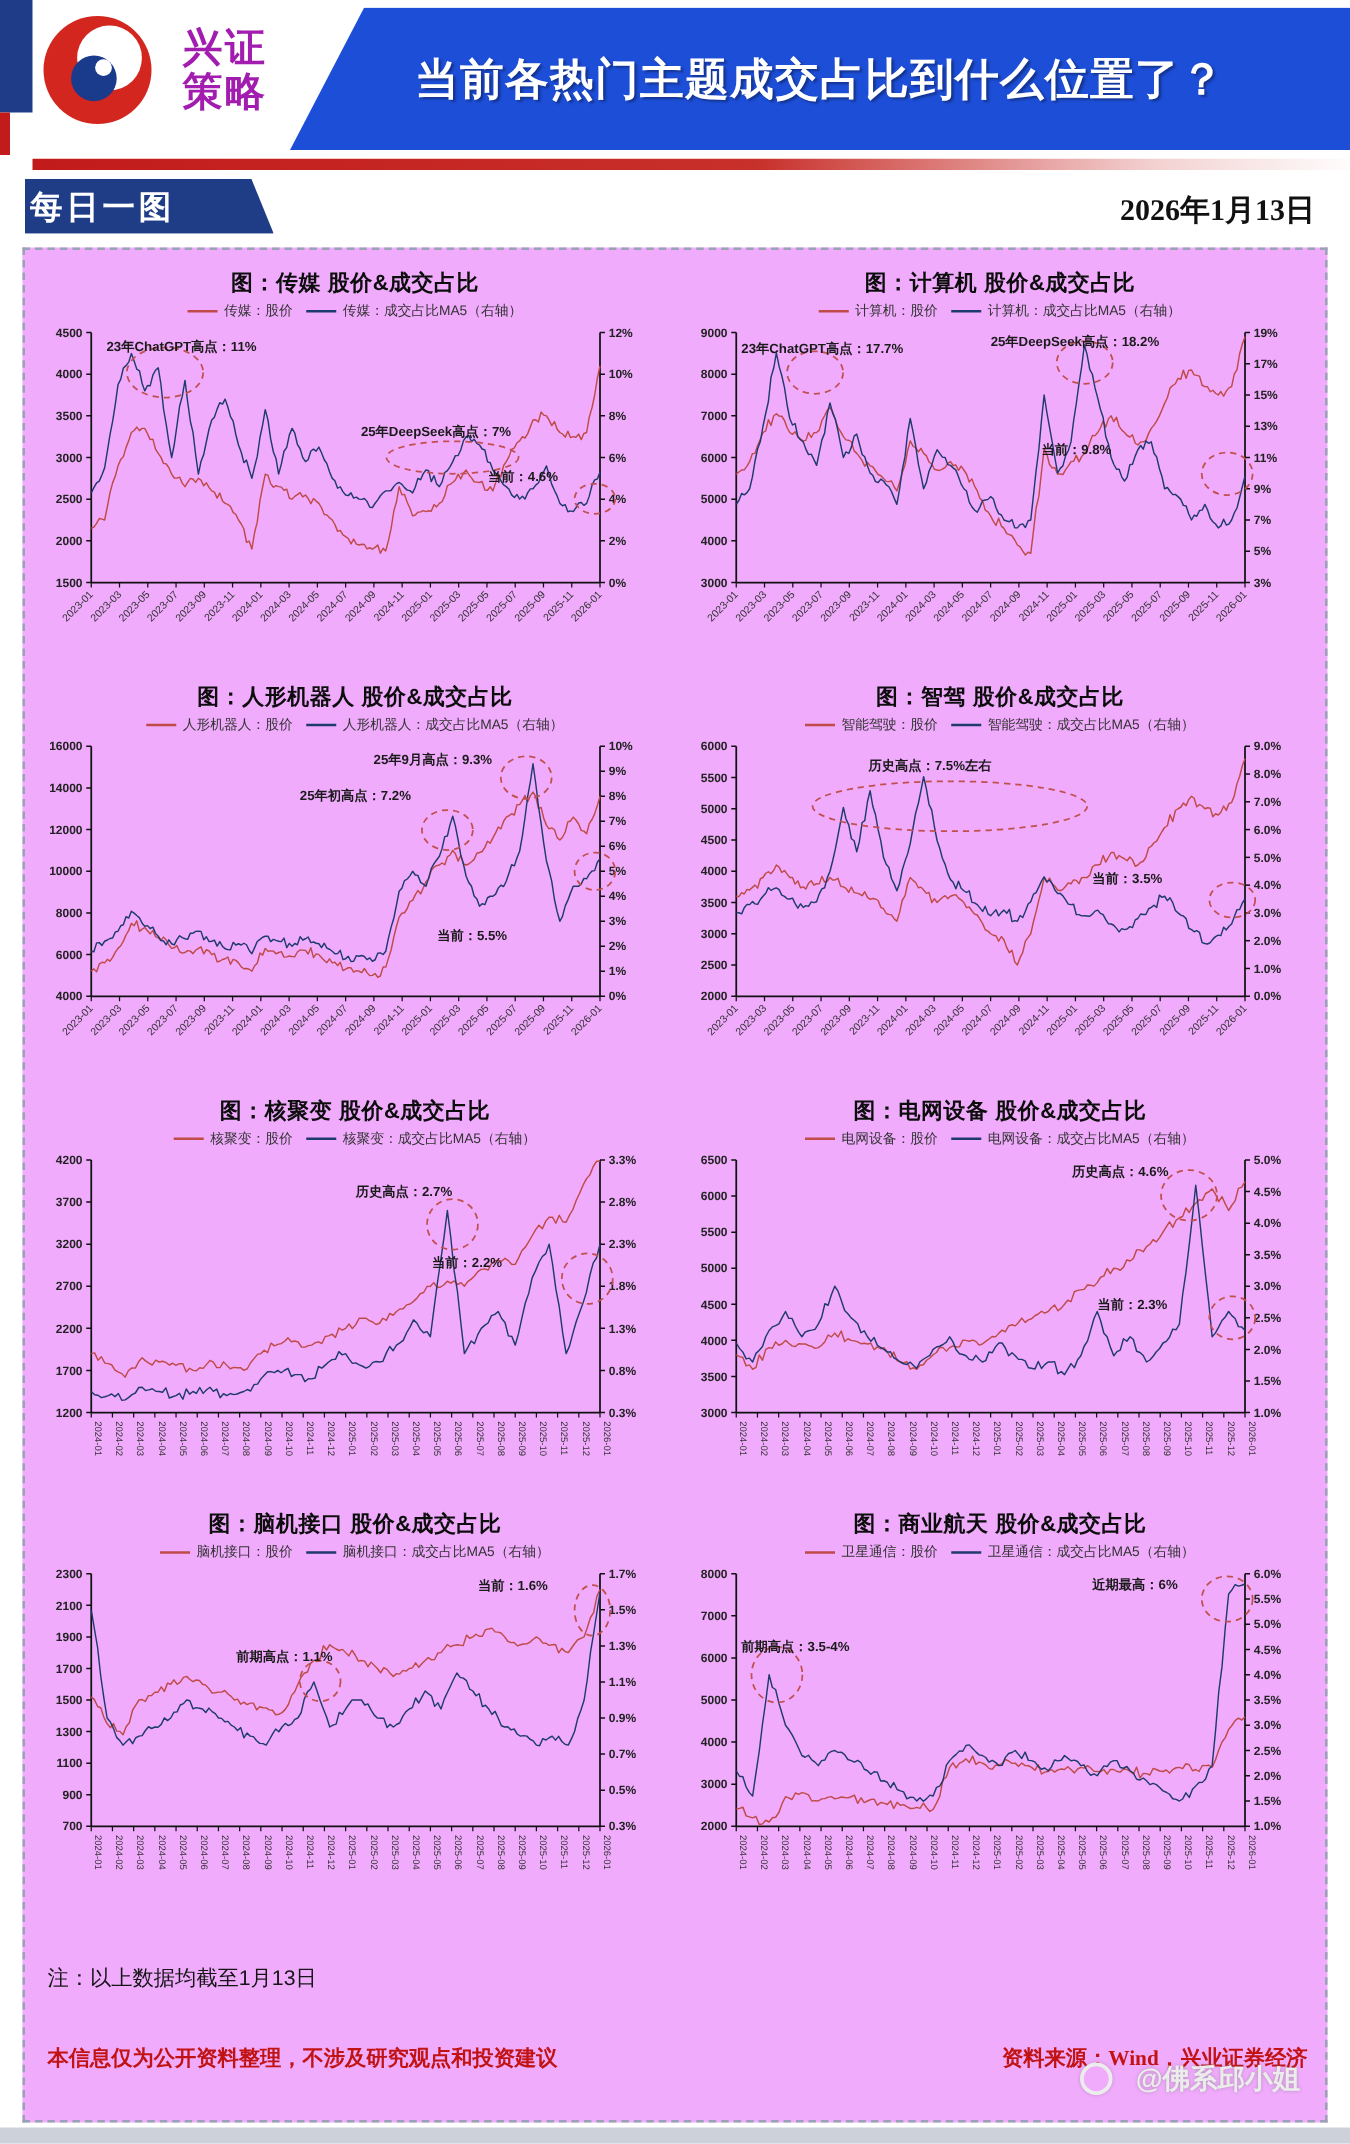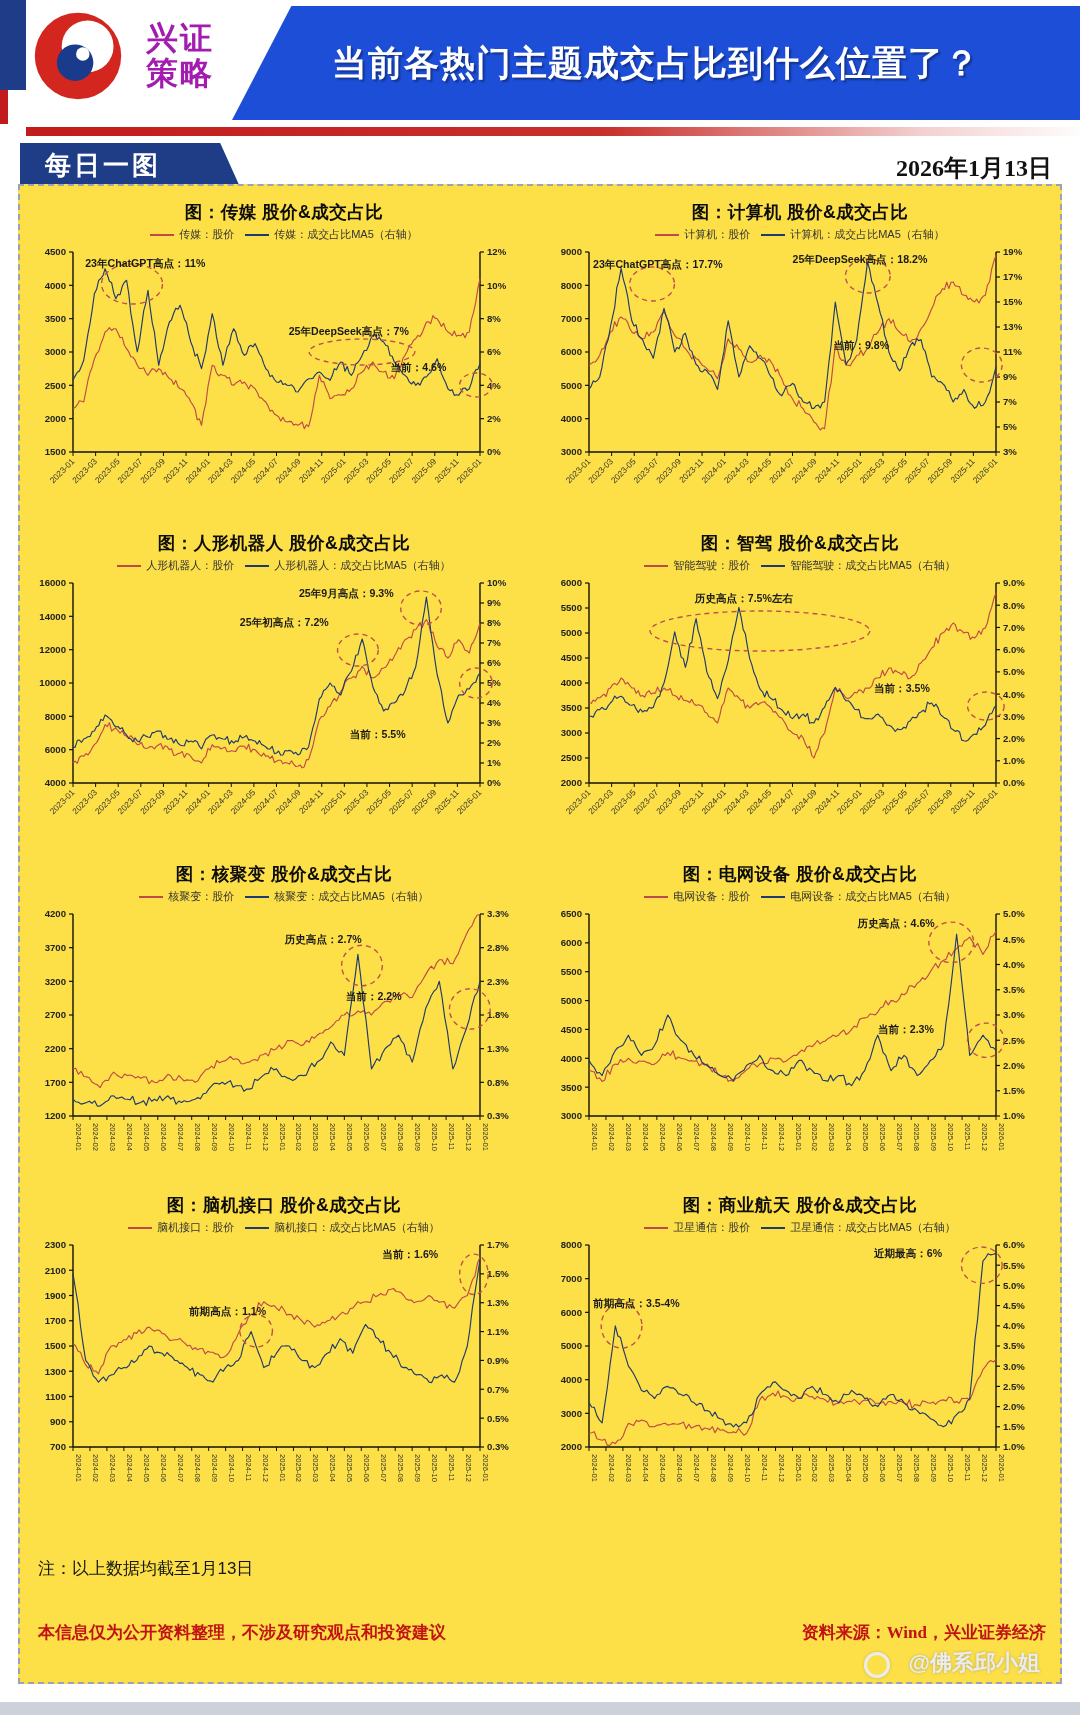--- a/index.html
+++ b/index.html
@@ -7,33 +7,33 @@
   .corner{position:absolute;left:0;top:0;width:26px;height:90px;background:#1e3c87;}
   .corner-red{position:absolute;left:0;top:90px;width:8px;height:34px;background:#c21b1b;}
   .logo{position:absolute;left:30px;top:8px;display:flex;align-items:center;}
   .brand{margin-left:20px;font-weight:bold;font-size:32px;line-height:1.08;color:#a21caf;letter-spacing:2px;}
   .banner{position:absolute;left:232px;top:6px;width:848px;height:114px;background:#1d4ed8;
     clip-path:polygon(7% 0,100% 0,100% 100%,0 100%);display:flex;align-items:center;justify-content:center;}
   .banner span{color:#fff;font-size:35px;font-weight:bold;letter-spacing:1px;text-shadow:2px 2px 2px rgba(0,0,0,.35);}
   .red-divider{position:absolute;top:127px;left:26px;right:0;height:9px;
     background:linear-gradient(to right,#c21b1b 0%,#c8302b 55%,rgba(220,120,120,.35) 85%,rgba(240,200,200,.05)100%);}
   .daily-tag{position:absolute;left:20px;top:143px;width:195px;height:44px;background:#1f3c87;color:#fff;
-    font-size:26px;font-weight:bold;line-height:44px;padding-left:25px;letter-spacing:3px;
+    font-size:26px;font-weight:bold;line-height:44px;padding-left:4px;letter-spacing:3px;
     clip-path:polygon(0 0,91% 0,100% 100%,0 100%);}
   .date{position:absolute;right:28px;top:152px;font-family:"Liberation Serif",serif;font-weight:bold;font-size:24px;color:#111;}
-  .main-box{position:absolute;left:18px;right:18px;top:184px;height:1496px;border:2px dashed #9aa3b5;background:#fde047;}
+  .main-box{position:absolute;left:18px;right:18px;top:198px;height:1496px;border:2px dashed #9aa3b5;background:#f0abfc;}
   .grid{position:absolute;left:6px;right:2px;top:4px;display:grid;grid-template-columns:1fr 1fr;grid-auto-rows:331px;}
   .chart-cell{position:relative;padding-top:10px;}
   .chart-title{text-align:center;font-size:17.5px;font-weight:bold;color:#0d0d0d;letter-spacing:.5px;}
   .chart-legend{display:flex;justify-content:center;gap:11px;margin-top:3px;font-size:11px;color:#333;align-items:center;}
   .chart-legend .sw{display:inline-block;width:24px;height:0;border-top:2px solid #000;margin-right:5px;vertical-align:middle;}
   .note{position:absolute;left:18px;bottom:102px;font-size:17px;color:#151515;}
   .footer-row{position:absolute;left:18px;right:14px;bottom:38px;display:flex;justify-content:space-between;
     font-family:"Liberation Serif",serif;font-weight:bold;font-size:17px;color:#c11313;}
-  .watermark{position:absolute;right:40px;top:1648px;display:flex;align-items:flex-end;gap:19px;color:#ececec;
+  .watermark{position:absolute;right:40px;top:1648px;display:flex;align-items:center;gap:19px;color:#ececec;
     font-size:22px;font-weight:bold;text-shadow:0 0 3px rgba(120,120,120,.55);}
   .wm-circle{width:26px;height:26px;border:3px solid #ececec;border-radius:50%;box-sizing:border-box;
     box-shadow:0 0 3px rgba(120,120,120,.45);}
   .bottom-strip{position:absolute;left:0;right:0;bottom:0;height:13px;background:#ccd1da;}
   svg text{font-family:"Liberation Sans",sans-serif;}
 </style>
 </head>
 <body>
 
 <div>

